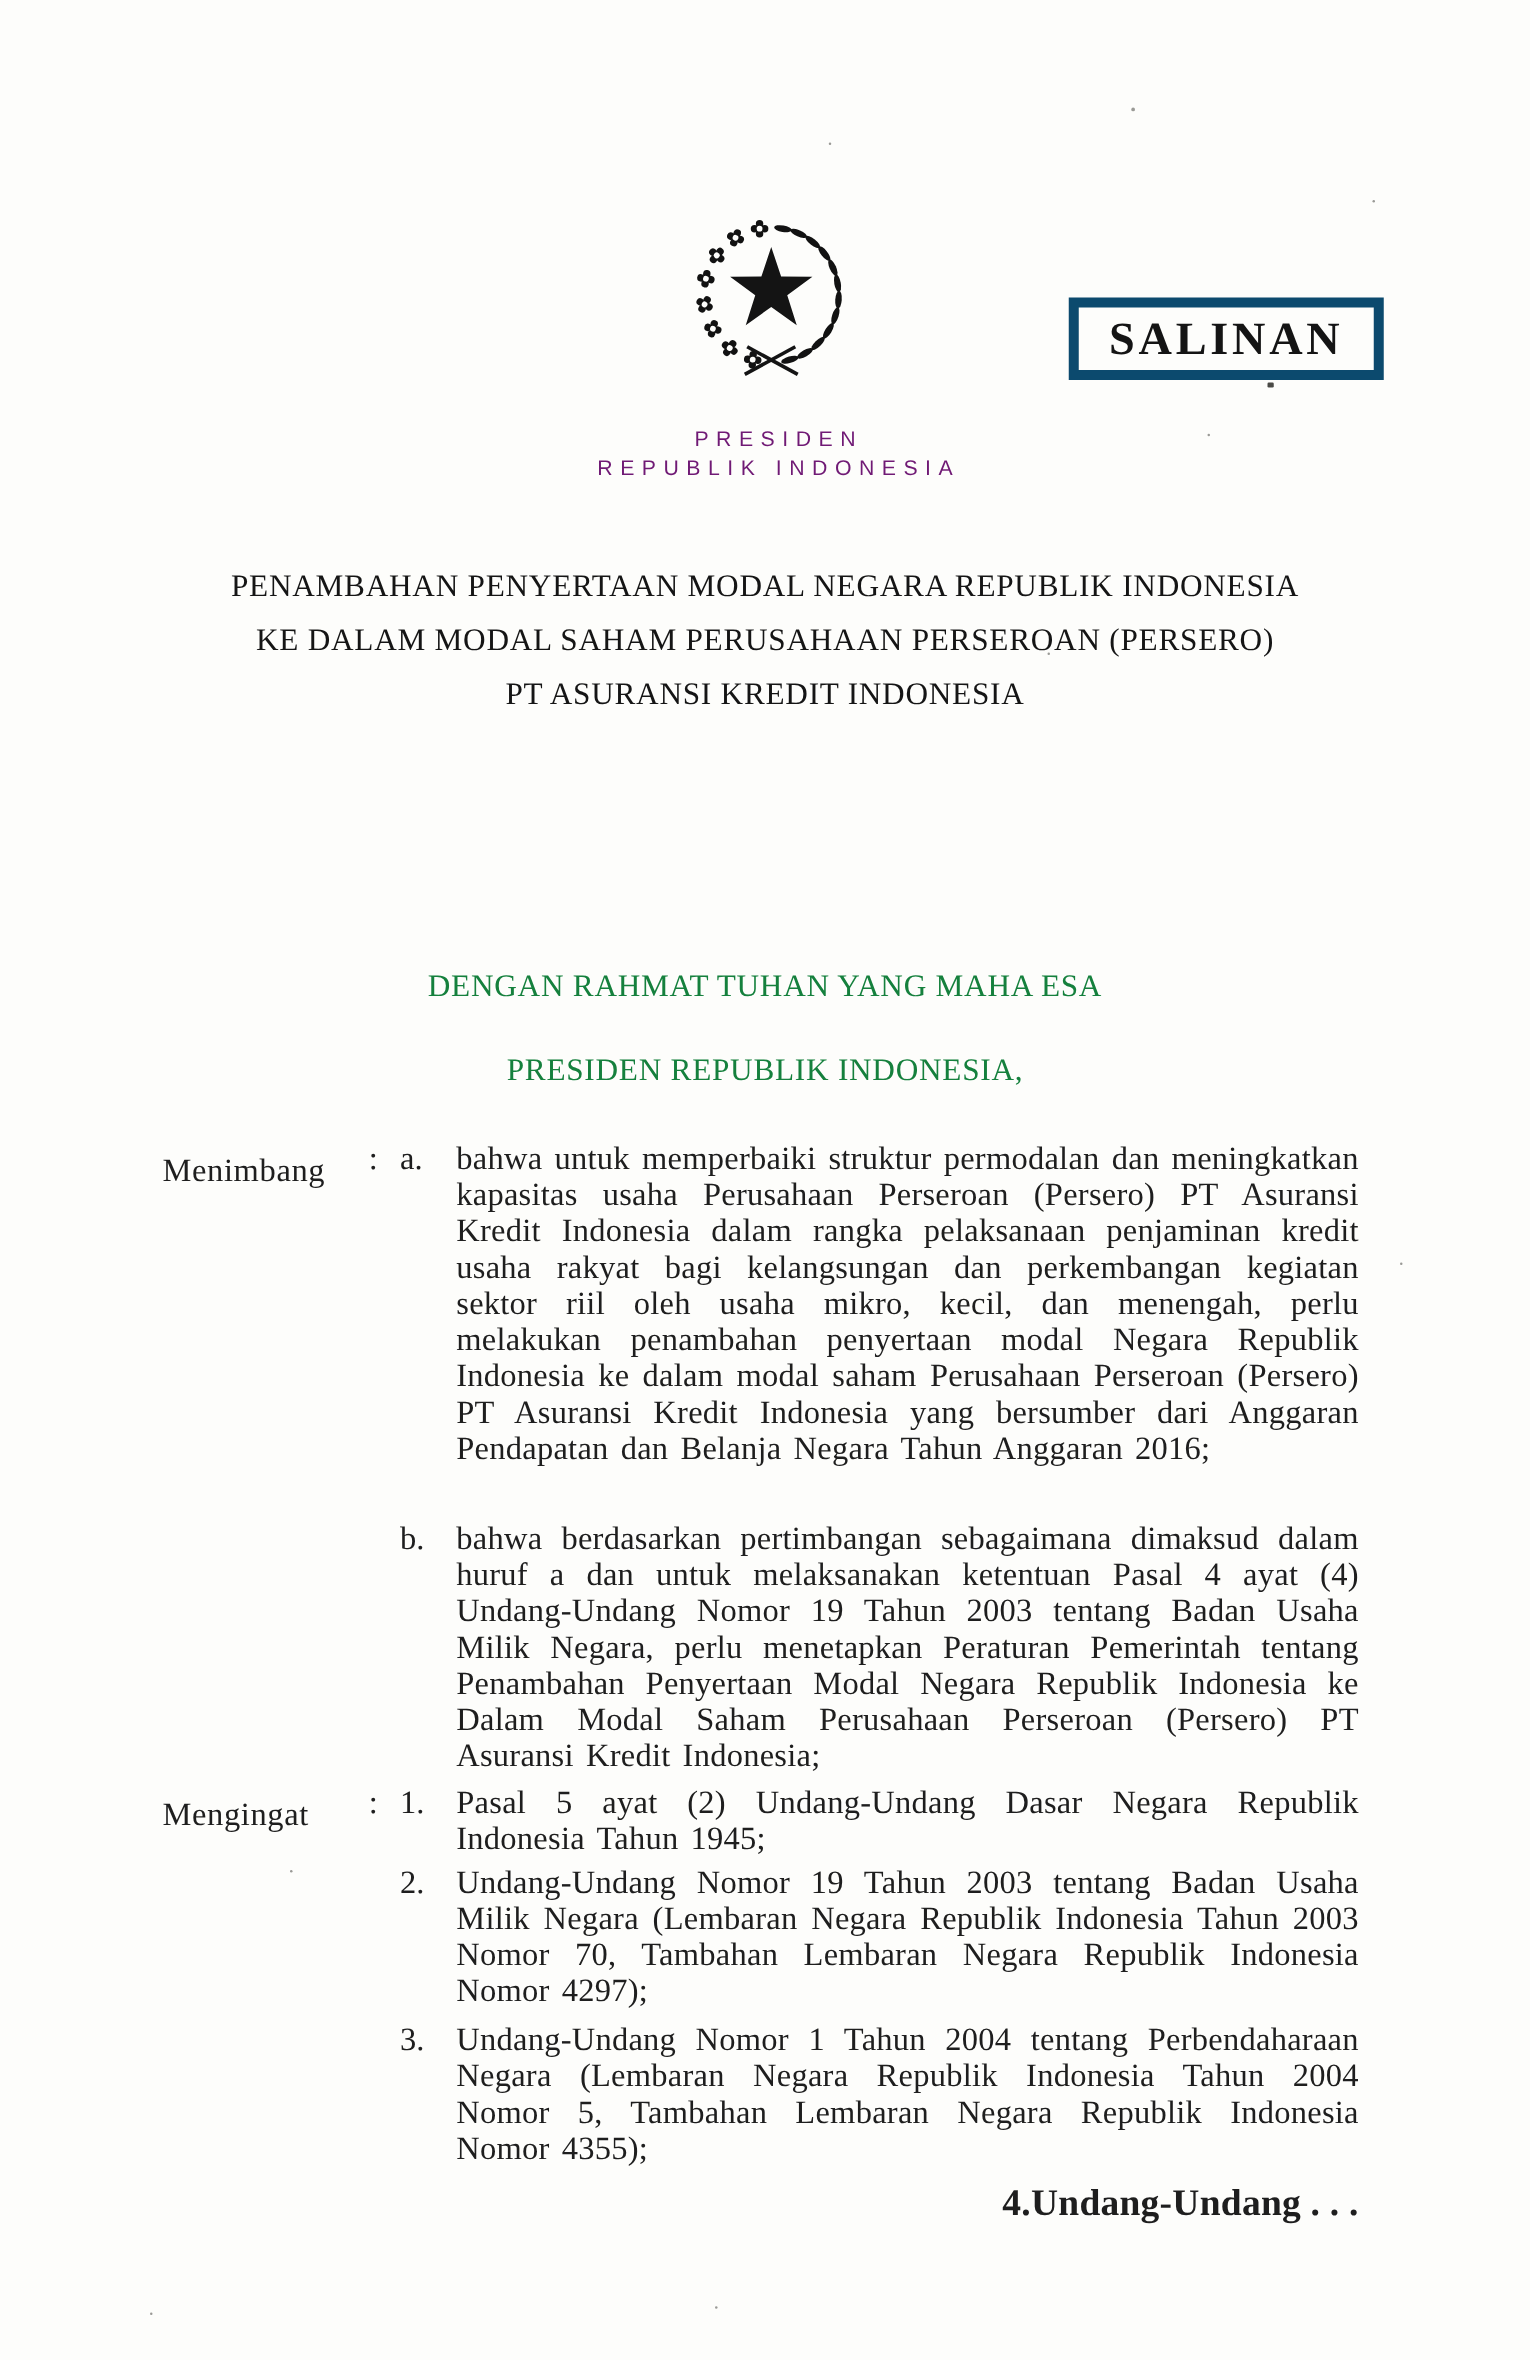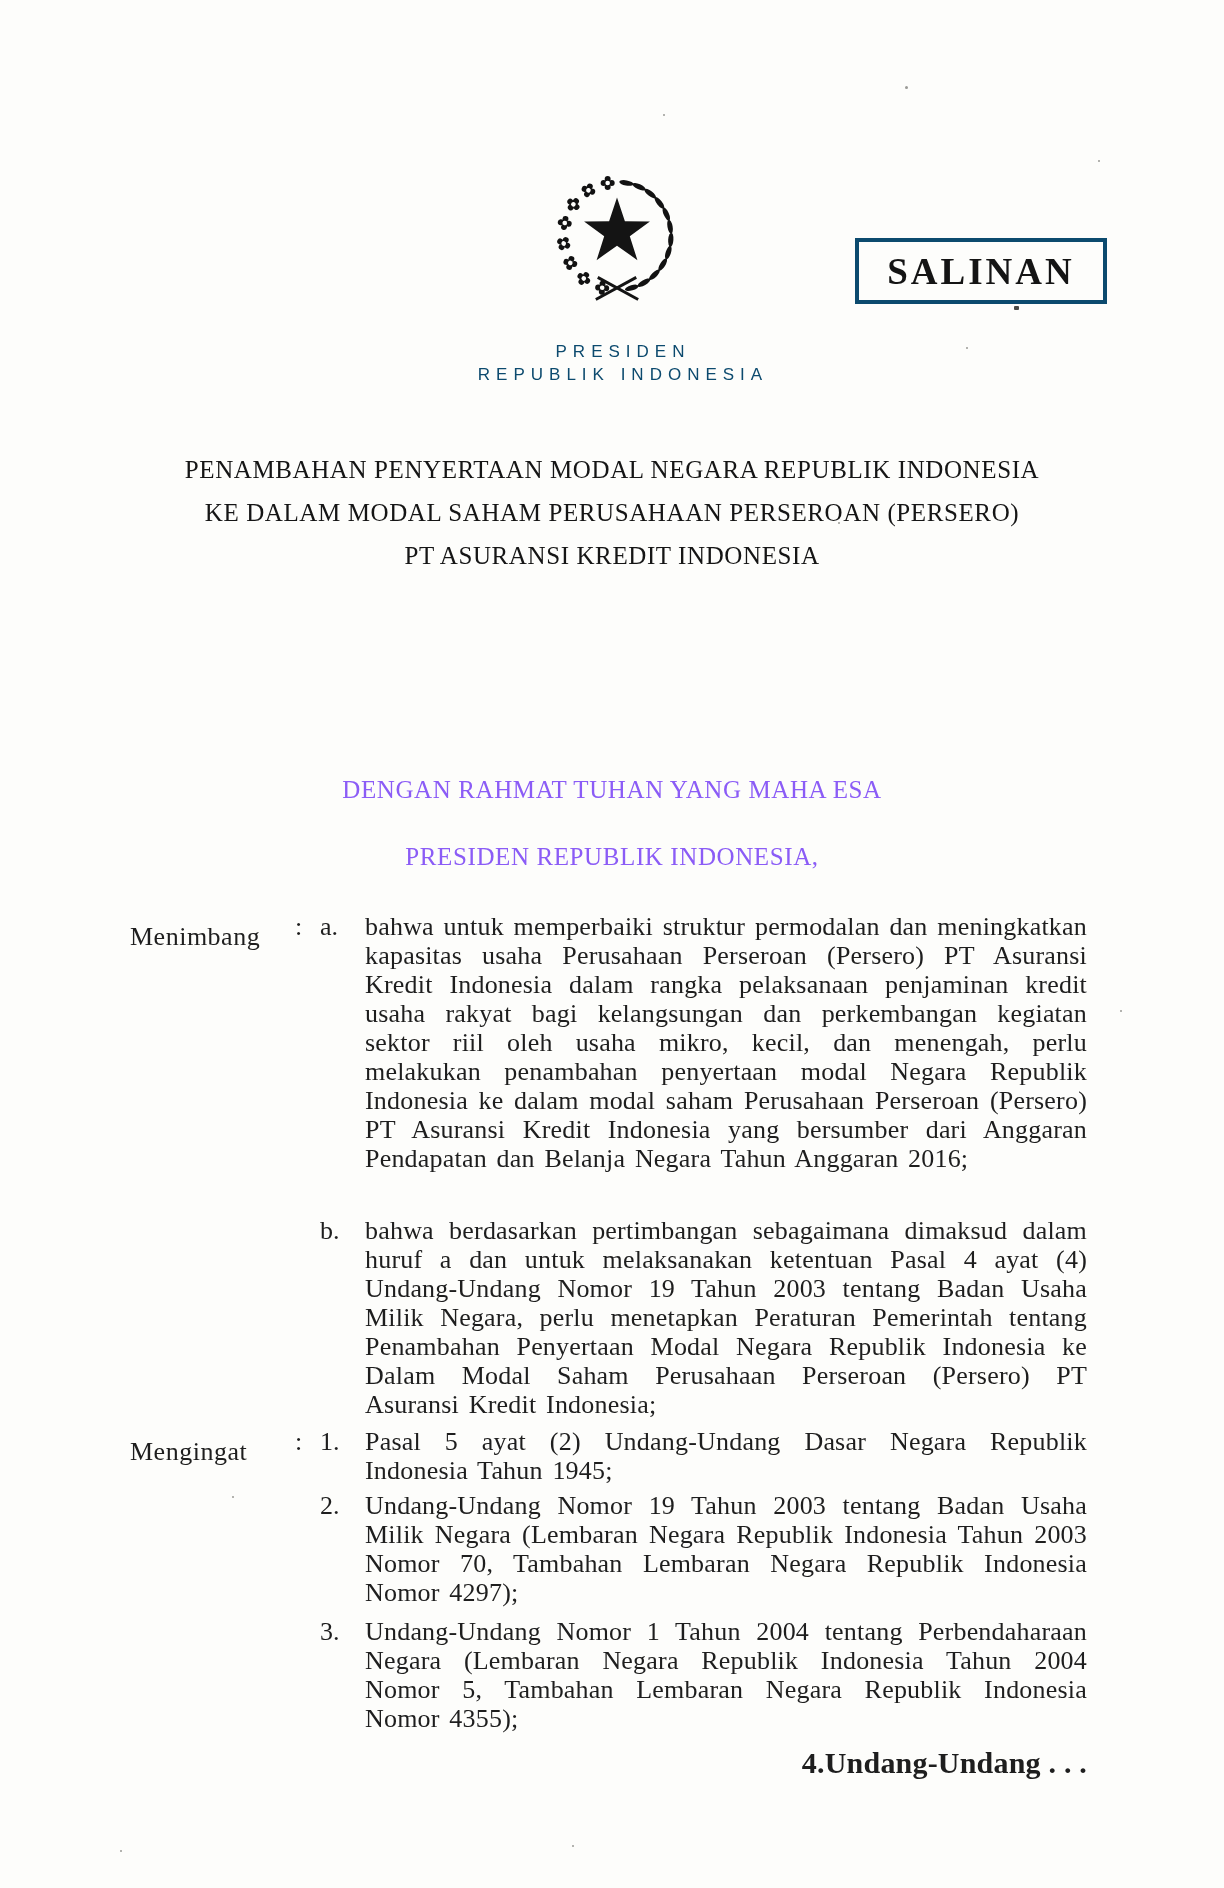--- a/index.html
+++ b/index.html
@@ -24,30 +24,30 @@
   }
   .letterhead {
     position: absolute;
     left: 320px; top: 340px;
     width: 600px;
     text-align: center;
     font-family: "Liberation Sans", sans-serif;
     font-size: 17px;
     letter-spacing: 6px;
     text-indent: 6px;
-    color: #0c4a6e;
+    color: #701a75;
     line-height: 23px;
   }
 
   
   .stamp {
     position: absolute;
     left: 855px; top: 238px;
     width: 252px; height: 66px;
-    border: 4px solid #0c4a6e;
+    border: 8px solid #0c4a6e;
     display: flex; align-items: center; justify-content: center;
     font-weight: bold;
     font-size: 37px;
     letter-spacing: 3px;
     color: #141414;
   }
 
   
   .title-block {
     position: absolute;
@@ -59,21 +59,21 @@
     letter-spacing: 0.6px;
     color: #151515;
   }
   .center-line {
     position: absolute;
     left: 62px;
     width: 1100px;
     text-align: center;
     font-size: 25px;
     letter-spacing: 0.6px;
-    color: #8b5cf6;
+    color: #15803d;
   }
   .invocation { top: 776px; }
   .authority  { top: 843px; }
 
   
   .clause-row {
     position: absolute;
     left: 130px;
     width: 957px;
     display: grid;

